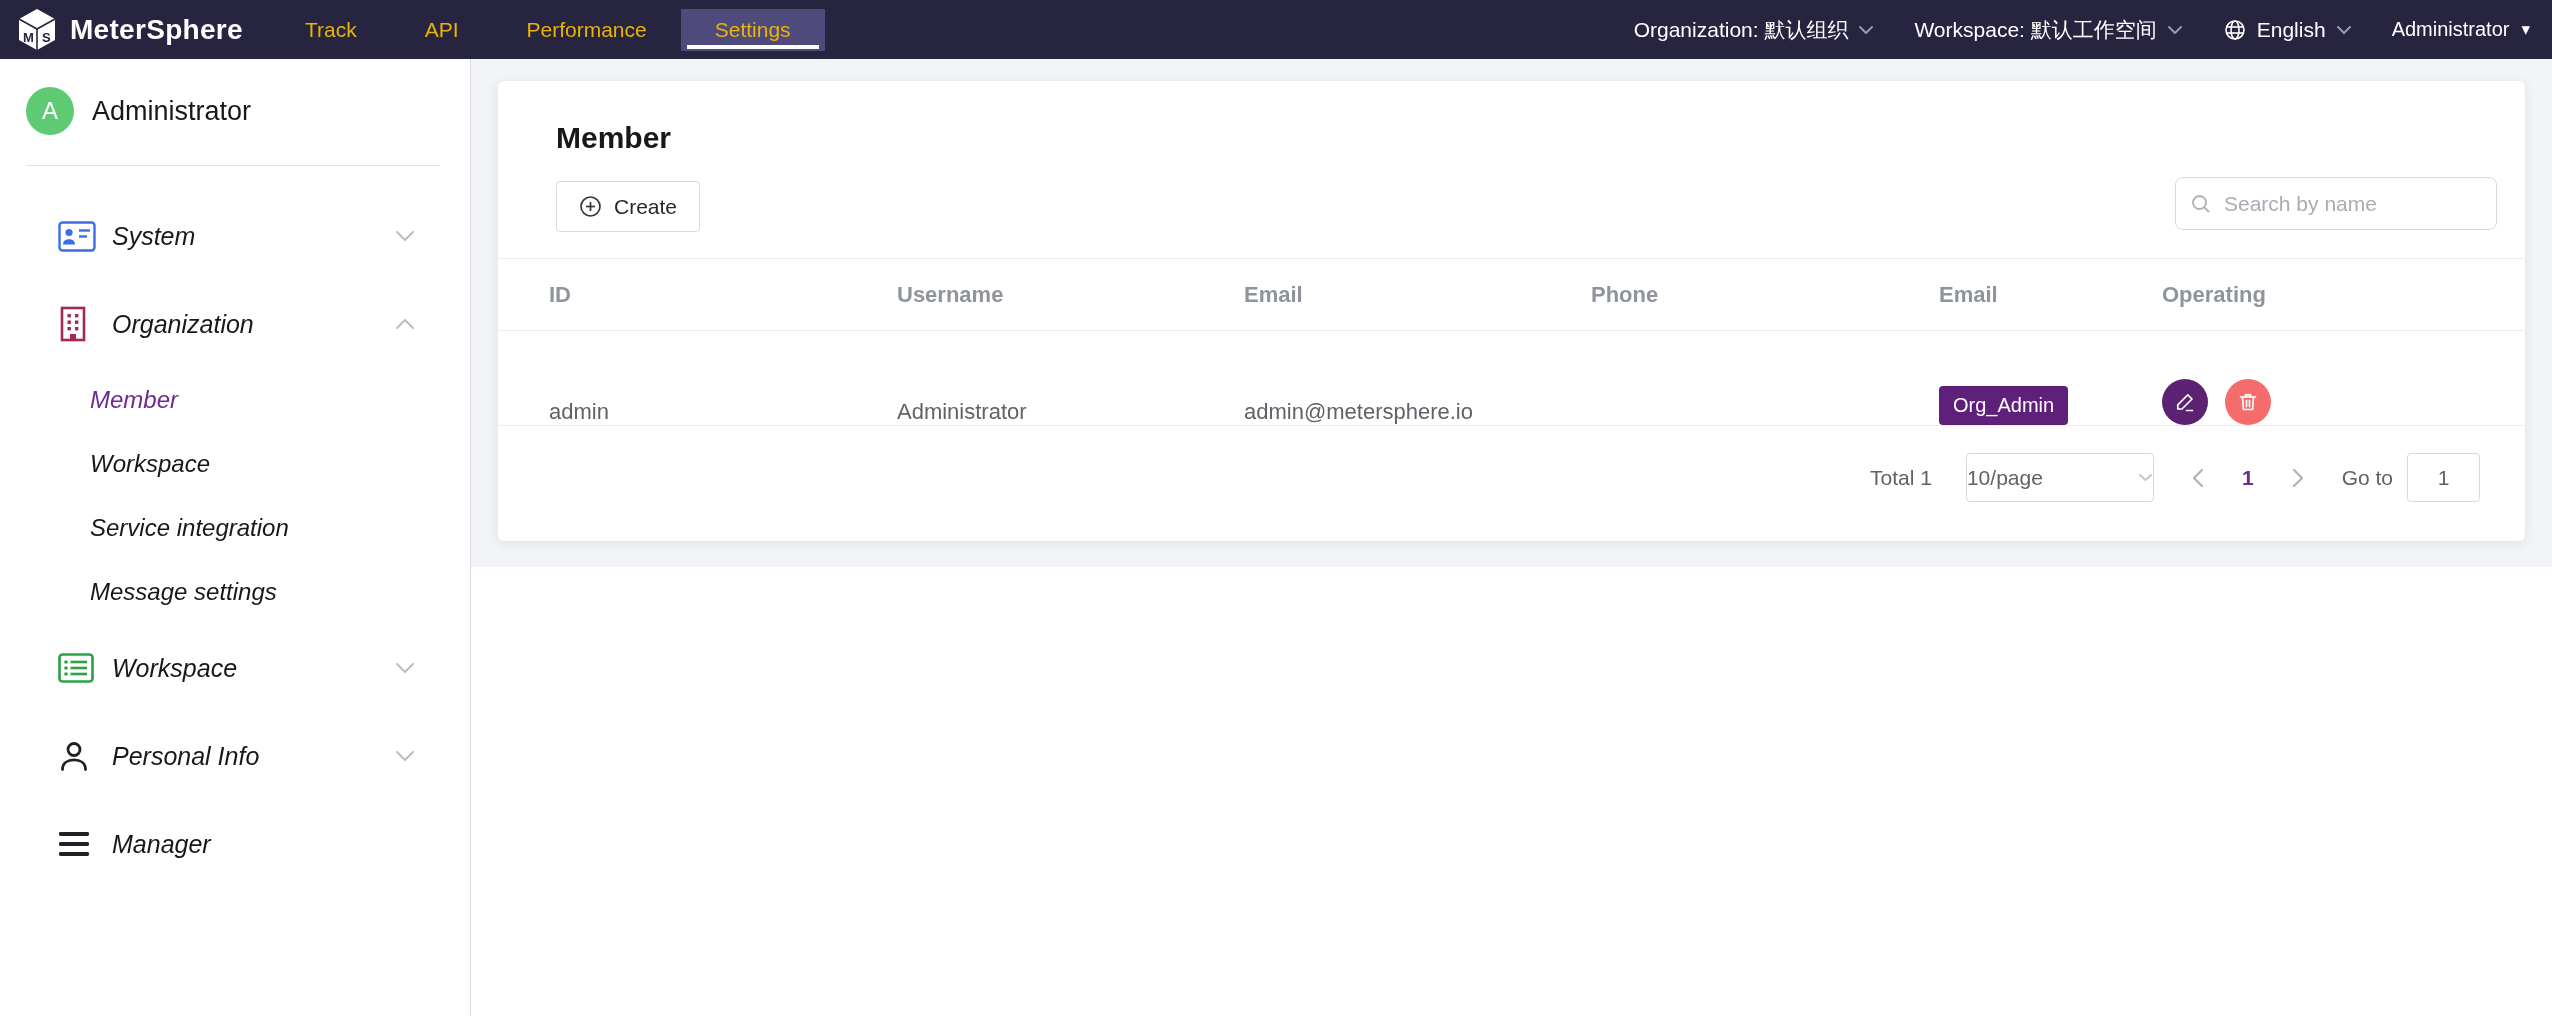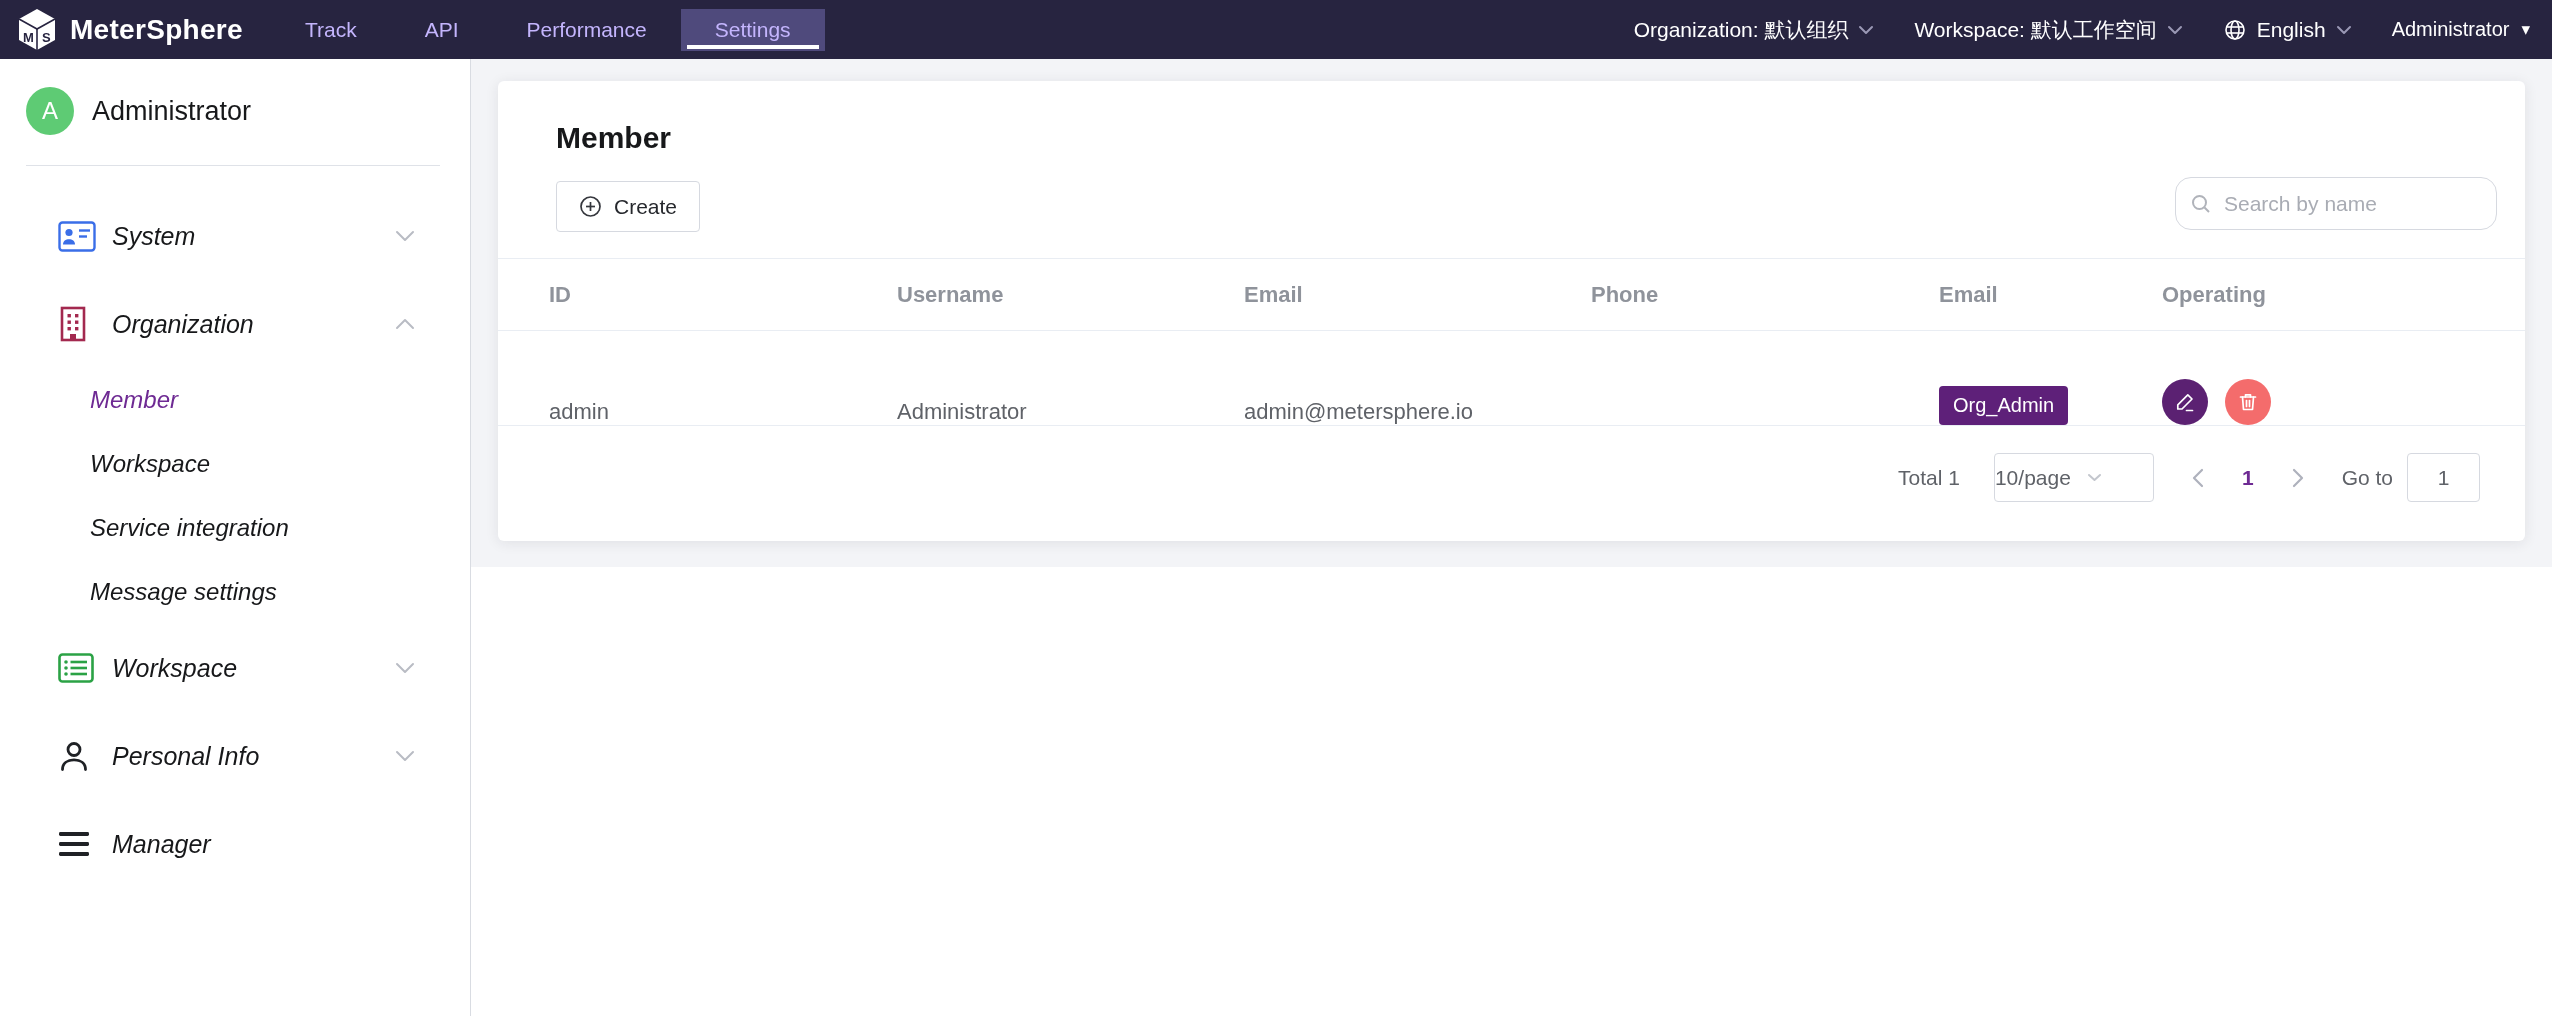--- a/index.html
+++ b/index.html
@@ -12,21 +12,21 @@
 
   
   .navbar {
     position:absolute; top:0; left:0; width:2552px; height:59px;
     background:#272440; display:flex; align-items:center; color:#fff;
   }
   .brand { display:flex; align-items:center; gap:12px; margin:0 28px 0 16px; cursor:pointer; }
   .brand-name { font-size:28px; font-weight:bold; letter-spacing:.3px; }
   .nav-item {
     height:42px; display:flex; align-items:center; padding:0 34px;
-    font-size:21px; color:#c4b5fd; cursor:pointer; position:relative;
+    font-size:21px; color:#eab308; cursor:pointer; position:relative;
   }
   .nav-item.active { background:#4f4a7c; }
   .nav-item.active::after {
     content:""; position:absolute; left:6px; right:6px; bottom:2px; height:4px; background:#ffffff;
   }
   .nav-right { margin-left:auto; display:flex; align-items:center; gap:40px; margin-right:22px; font-size:21px; }
   .nav-group { display:flex; align-items:center; gap:10px; cursor:pointer; white-space:nowrap; }
   .caret { font-size:17px; line-height:1; margin-left:2px; }
 
   
@@ -55,21 +55,21 @@
 
   
   .main { position:absolute; top:59px; left:471px; right:0; bottom:0; background:#fff; }
   .gray-band { position:absolute; top:0; left:0; right:0; height:508px; background:#f3f4f7; }
   .card {
     position:absolute; top:22px; left:27px; width:2027px; height:460px;
     background:#fff; border-radius:6px; box-shadow:0 2px 14px rgba(31,35,41,.09);
   }
   .search-box {
     position:absolute; top:177px; right:55px; width:322px; height:53px;
-    border:1px solid #d6d9e0; border-radius:16px; background:#fff;
+    border:1px solid #d6d9e0; border-radius:8px; background:#fff;
     display:flex; align-items:center; padding:0 14px; gap:10px;
   }
   .search-box input {
     border:none; outline:none; font-size:21px; color:#606266; width:100%;
     font-family:inherit; background:transparent;
   }
   .search-box input::placeholder { color:#a9acb4; }
   .thead {
     display:flex; height:73px; align-items:center; padding-left:80px;
     border-top:1px solid #e9edf3; border-bottom:1px solid #e9edf3;
@@ -92,22 +92,22 @@
     display:flex; align-items:center; justify-content:center; padding:0;
   }
   .op-edit { background:#5b2172; }
   .op-delete { background:#f46c6c; }
 
   .pagination {
     position:absolute; top:508px; right:73px; display:flex; align-items:center;
     gap:34px; font-size:21px; color:#5f6268;
   }
   .page-size {
-    width:160px; height:49px; border:1px solid #d6d9e0; border-radius:4px;
-    display:flex; align-items:center; justify-content:flex-start; gap:16px;
+    width:188px; height:49px; border:1px solid #d6d9e0; border-radius:4px;
+    display:flex; align-items:center; justify-content:space-between; gap:16px;
     color:#5f6268; cursor:pointer; background:#fff;
   }
   .page-arrow { display:flex; align-items:center; cursor:pointer; padding:0 4px; }
   .page-num { color:#6e2a93; font-weight:bold; cursor:pointer; }
   .goto-group { display:flex; align-items:center; gap:14px; }
   .goto-input {
     width:73px; height:49px; border:1px solid #d6d9e0; border-radius:4px;
     text-align:center; font-size:21px; color:#5f6268; outline:none; font-family:inherit;
   }
 </style>

